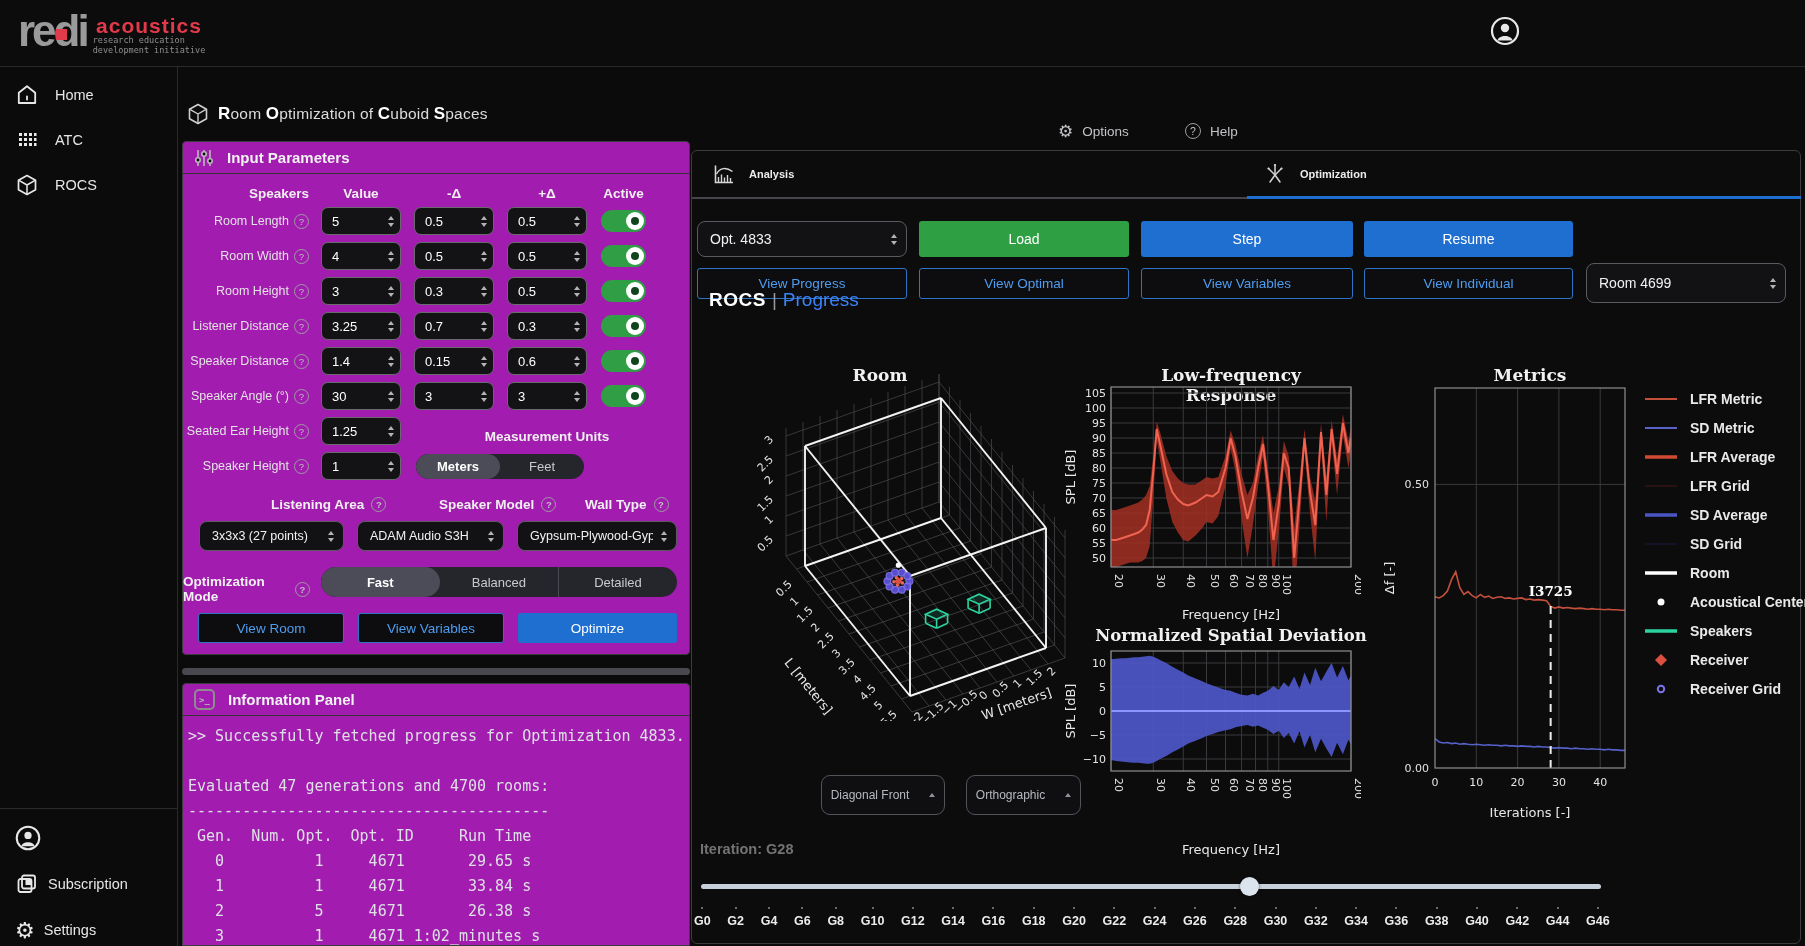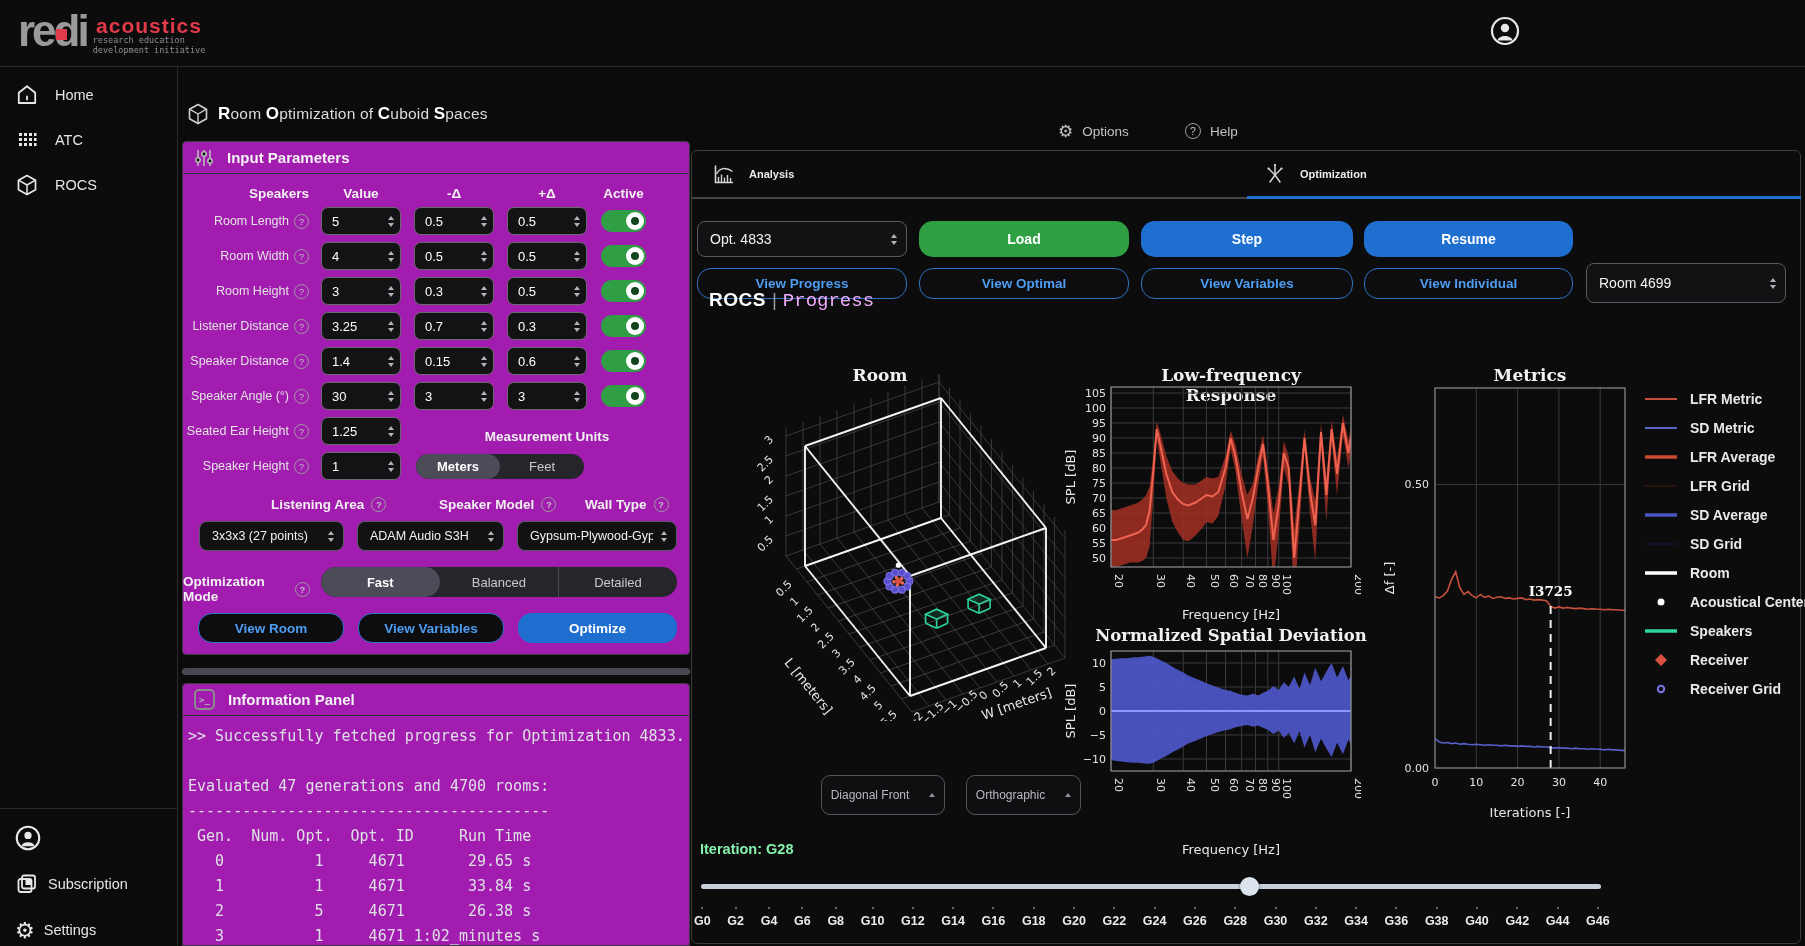--- a/index.html
+++ b/index.html
@@ -81,22 +81,22 @@
                font-size:13.5px; font-weight:bold; color:#f0f0f0; }
   .select { position:absolute; height:30px; border:1px solid #5a5a60; border-radius:8px; background:#121214;
             display:flex; align-items:center; padding:0 9px 0 12px; font-size:12.5px; color:#f2f2f2; cursor:pointer; }
   .select .val { white-space:nowrap; overflow:hidden; flex:1; }
   .select .sp-arrows { margin-left:8px; flex:0 0 auto; }
   .om-label { position:absolute; left:0px; top:432px; width:127px; display:flex; justify-content:flex-end; align-items:center; gap:7px;
               font-size:13.5px; font-weight:bold; color:#f0f0f0; }
   .seg-mode { left:138px; top:425px; width:356px; height:30px; border-radius:15px; }
   .seg-mode .opt { width:118.6px; }
   .seg-mode .opt.sel { border-radius:15px; }
-  .btn { display:flex; align-items:center; justify-content:center; font-weight:bold; font-size:13.5px;
-         border-radius:14px; cursor:pointer; }
+  .btn { display:flex; align-items:center; justify-content:center; font-weight:normal; font-size:13.5px;
+         border-radius:3px; cursor:pointer; }
   .btn-outline { border:1px solid #2d74c4; color:#4e9df0; background:#0d0d10; }
   .btn-filled { background:#1f6fd1; color:#fff; }
   .btn-green { background:#2ea043; color:#fff; }
   .lp-btn { position:absolute; top:471px; height:30px; }
 
   
   .resizer { position:absolute; left:182px; top:668px; width:508px; height:7px; border-radius:4px; background:#48484e; cursor:row-resize; }
 
   
   .ip { left:182px; top:683px; width:508px; height:263px; border-radius:4px 4px 0 0; }
@@ -112,27 +112,27 @@
   .tab-a { left:20px; }
   .tab-o { left:571px; }
   .tabline-l { position:absolute; left:0; top:46px; width:555px; height:2px; background:#45454b; }
   .tabline-r { position:absolute; left:555px; top:45px; width:554px; height:3px; background:#1f6fd1; }
   .ctl { position:absolute; height:36px; }
   .r1 { top:70px; } .r2 { top:117px; height:31px; }
   .sel-big { font-size:14px; }
   .progress-title { position:absolute; left:17px; top:138px; font-size:19px; }
   .progress-title .b { font-weight:bold; color:#fff; letter-spacing:.5px; }
   .progress-title .sep { color:#9a9aa0; font-weight:normal; margin:0 6px; }
-  .progress-title .p { color:#f0abfc;font-family:Liberation Mono, monospace; }
+  .progress-title .p { color:#3b82f6; }
   .chart-title { position:absolute; font-family:"DejaVu Serif",serif; font-weight:bold; font-size:17px;
                  color:#f2f2f2; text-align:center; }
   .view-dd { position:absolute; top:624px; height:40px; border:1px solid #53535a; border-radius:9px; background:#0f0f11;
              display:flex; align-items:center; justify-content:center; gap:20px; color:#b6bac0; font-size:12px; cursor:pointer; }
   .view-dd .tri-up { border-bottom-color:#8e949b; }
-  .iter-label { position:absolute; left:8px; top:690px; font-size:14.5px; font-weight:bold; color:#86efac; }
+  .iter-label { position:absolute; left:8px; top:690px; font-size:14.5px; font-weight:bold; color:#737373; }
   .slider-track { position:absolute; left:9px; top:733px; width:900px; height:5px; border-radius:3px; background:#c7d1dc; cursor:pointer; }
   .slider-handle { position:absolute; top:-7px; width:19px; height:19px; border-radius:50%; background:#dbe3ec;
                    box-shadow:0 0 3px rgba(0,0,0,.6); cursor:grab; }
   .gticks { position:absolute; left:2px; top:756px; width:916px; display:flex; justify-content:space-between; }
   .gtick { display:flex; flex-direction:column; align-items:center; gap:5px; }
   .gtick .dot { width:2px; height:2px; background:#8a8a8e; border-radius:50%; }
   .gtick .gl { font-size:12.5px; font-weight:bold; color:#ececec; }
 
   
   .legend { position:absolute; left:951px; top:233px; }

